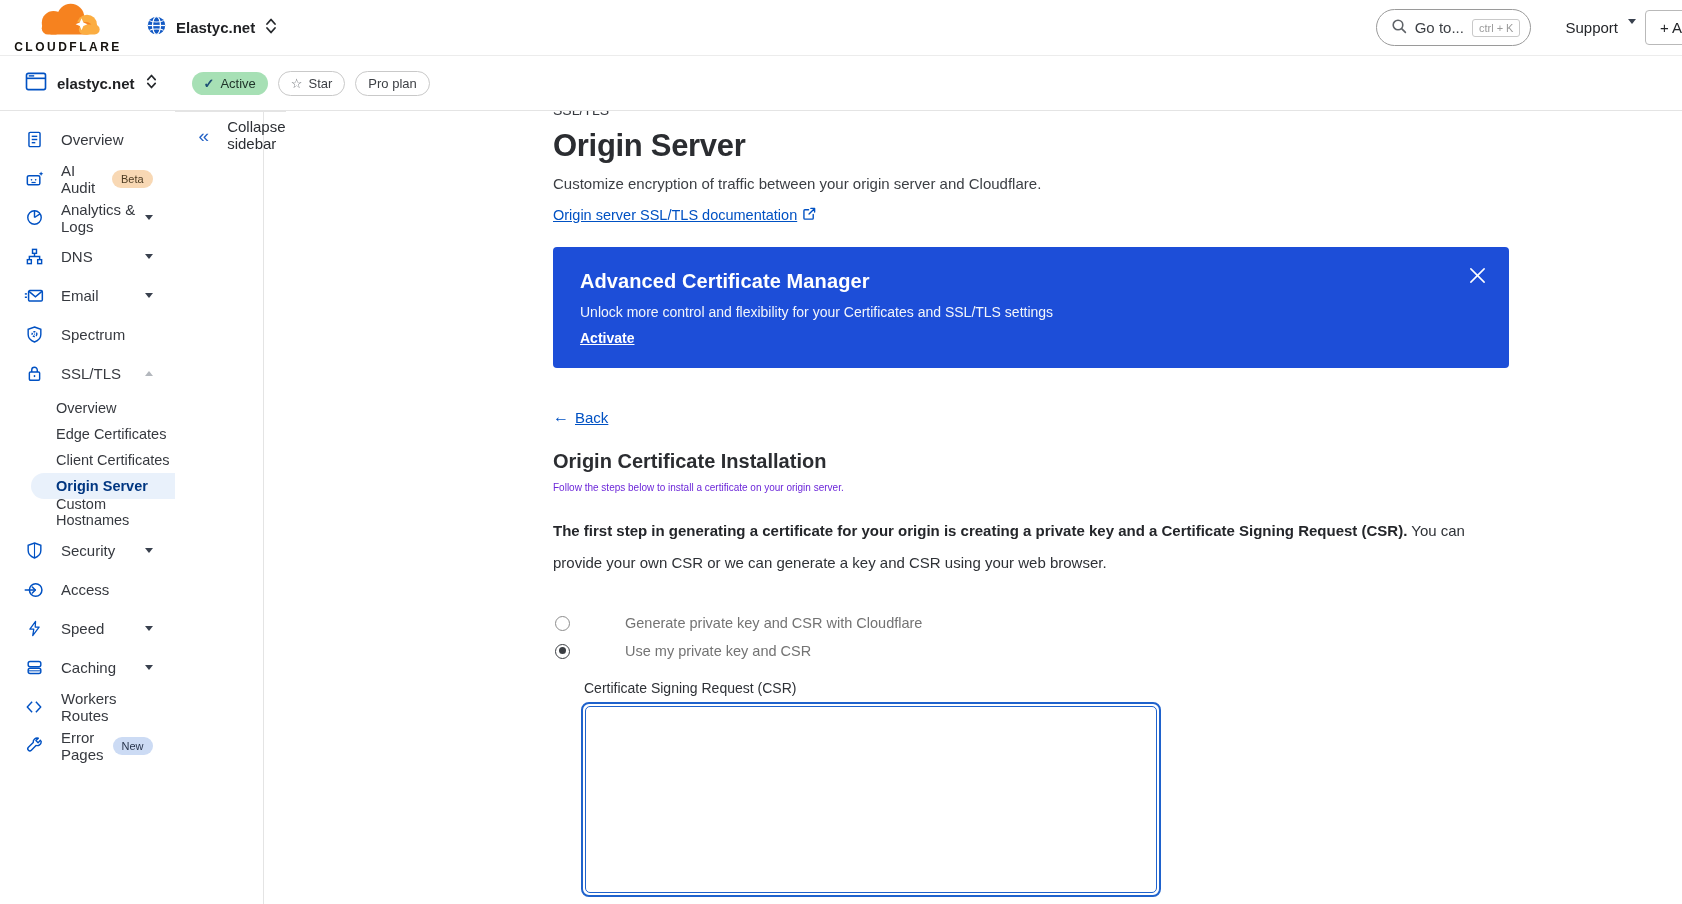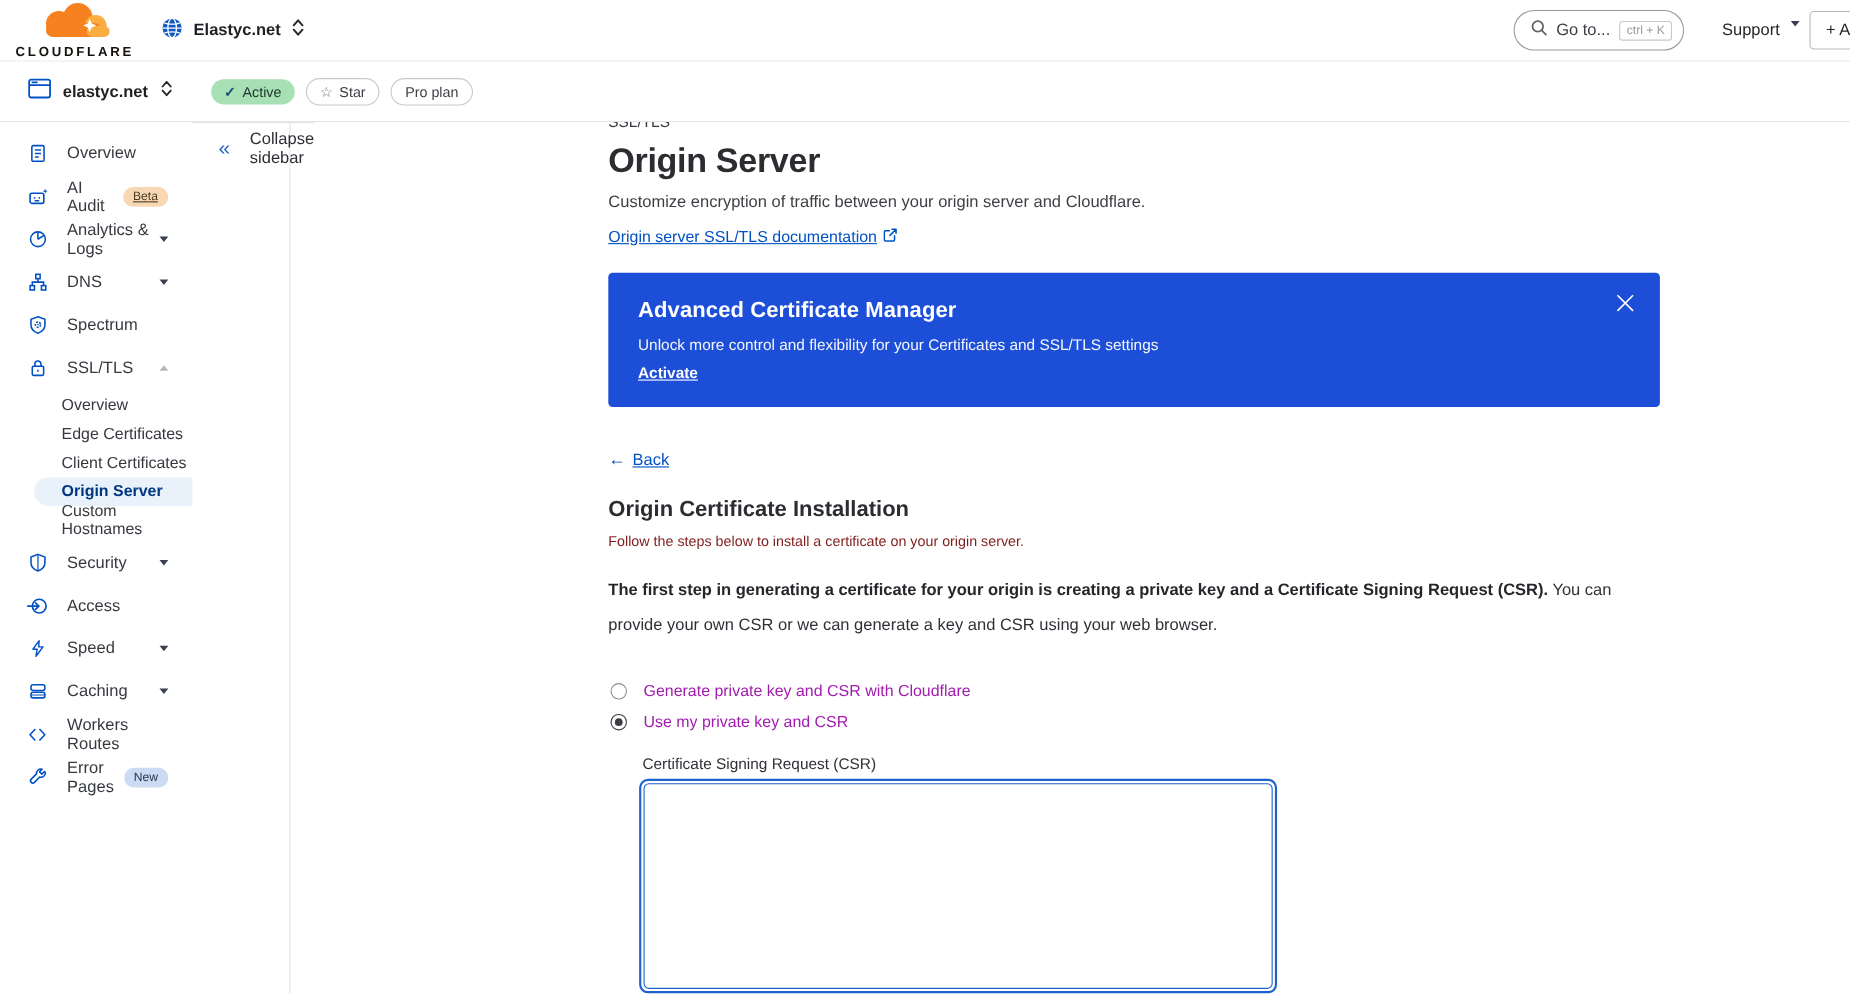--- a/index.html
+++ b/index.html
@@ -49,21 +49,21 @@
     cursor:pointer; }
   .nav-icon { width:20px; height:20px; display:flex; align-items:center; justify-content:center;
     margin-right:17px; flex:0 0 auto; }
   .nav-label { font-size:15px; color:#36393f; }
   .nav-caret { margin-left:auto; }
   .tri-down { width:0; height:0; border-left:4.5px solid transparent;
     border-right:4.5px solid transparent; border-top:5.5px solid #39414e; }
   .tri-up { width:0; height:0; border-left:4.5px solid transparent;
     border-right:4.5px solid transparent; border-bottom:5.5px solid #b3b7bd; }
   .badge-beta { background:#f8d8b4; color:#4c3b22; font-size:11px; border-radius:10px;
-    padding:3px 9px; margin-left:9px;text-decoration:underline; }
+    padding:3px 9px; margin-left:9px; }
   .badge-new { background:#ccdbf4; color:#27344c; font-size:11px; border-radius:10px;
     padding:3px 9px; margin-left:9px; }
   .subnav { display:flex; flex-direction:column; margin:2px 0 6px; }
   .subitem { height:26px; display:flex; align-items:center; margin-left:31px;
     padding-left:25px; font-size:14.5px; color:#36393f; cursor:pointer;
     border-radius:14px 0 0 14px; }
   .subitem.active { background:#e9f1fb; color:#003681; font-weight:700; }
   .collapse-bar { border-top:1px solid #e4e4e4; height:47px; display:flex;
     align-items:center; padding-left:24px; cursor:pointer; }
   .collapse-icon { color:#2563c6; font-size:19px; margin-right:18px; line-height:1; }
@@ -86,32 +86,32 @@
     color:#fff; text-decoration:underline; cursor:pointer; }
   .banner-close { position:absolute; top:16px; right:20px; width:24px; height:24px;
     display:flex; align-items:center; justify-content:center; cursor:pointer; }
 
   .back-link { display:inline-flex; align-items:center; gap:6px; margin-top:40px;
     font-size:15px; color:#0051c3; cursor:pointer; }
   .back-arrow { font-size:16px; text-decoration:none; }
   .back-word { text-decoration:underline; }
 
   .section-title { font-size:20px; font-weight:600; color:#2b2d31; margin-top:24px; }
-  .section-sub { font-size:13px; color:#7f1d1d; margin-top:9px; }
+  .section-sub { font-size:10px; color:#6d28d9; margin-top:9px; }
   .intro { width:956px; font-size:15px; line-height:32px; margin-top:22px; color:#2e3136; }
   .intro strong { font-weight:700; color:#24262a; }
 
   .radio-group { margin-top:36px; display:flex; flex-direction:column; gap:12px; }
   .radio-row { display:flex; align-items:center; gap:15px; margin-left:2px; cursor:pointer; }
   .radio-outer { width:15px; height:15px; border:1.5px solid #8d8d8d; border-radius:50%;
     flex:0 0 auto; }
   .radio-outer.selected { border-color:#3b3e43; position:relative; }
   .radio-outer.selected::after { content:''; position:absolute; left:2.5px; top:2.5px;
     width:7px; height:7px; border-radius:50%; background:#3b3e43; }
-  .radio-label { font-size:14.5px; color:#a21caf; }
+  .radio-label { font-size:14.5px; color:#737373;margin-left:40px; }
 
   .csr-label { display:block; margin:21px 0 0 31px; font-size:14px; color:#2e3136; }
   .csr-wrap { width:580px; margin:6px 0 0 28px; border:2px solid #1f62cc; border-radius:8px;
     padding:2px; }
   .csr-input { display:block; width:100%; height:187px; border:1px solid #1f62cc;
     border-radius:5px; resize:none; outline:none; font-family:"Liberation Mono", monospace;
     font-size:13px; padding:8px; }
 </style>
 </head>
 <body>
@@ -249,20 +249,32 @@
               <rect x="9.5" y="3" width="5" height="5"></rect>
                 <rect x="3" y="16" width="5" height="5"></rect>
                 <rect x="16" y="16" width="5" height="5"></rect>
               <path d="M12 8 v4 M5.5 16 v-4 h13 v4"></path>
             </svg>
           </span>
           <span class="nav-label">DNS</span>
           <span class="nav-caret tri-down"></span>
         </div>
 
+        <div class="nav-item">
+          <span class="nav-icon">
+            <svg width="20" height="20" viewBox="0 0 24 24" fill="none" stroke="#0051c3" stroke-width="1.8">
+              <rect x="5.5" y="5.5" width="16.5" height="12.5" rx="1.5"></rect>
+              <polyline points="6,6.5 13.7,13 21.5,6.5"></polyline>
+              <line x1="1" y1="9.5" x2="3.5" y2="9.5"></line>
+                <line x1="1" y1="13.5" x2="3.5" y2="13.5"></line>
+            </svg>
+          </span>
+          <span class="nav-label">Email</span>
+          <span class="nav-caret tri-down"></span>
+        </div>
 
         <div class="nav-item">
           <span class="nav-icon">
             <svg width="19" height="19" viewBox="0 0 24 24" fill="none" stroke="#0051c3" stroke-width="1.8">
               <path d="M12 2.5 L20 5.5 V12 C20 16.8 16.6 19.8 12 21.5 C7.4 19.8 4 16.8 4 12 V5.5 Z"></path>
               <circle cx="12" cy="11.5" r="3" stroke-dasharray="2.4 1.4"></circle>
               <circle cx="12" cy="11.5" r="0.9" fill="#0051c3" stroke="none"></circle>
             </svg>
           </span>
           <span class="nav-label">Spectrum</span>

